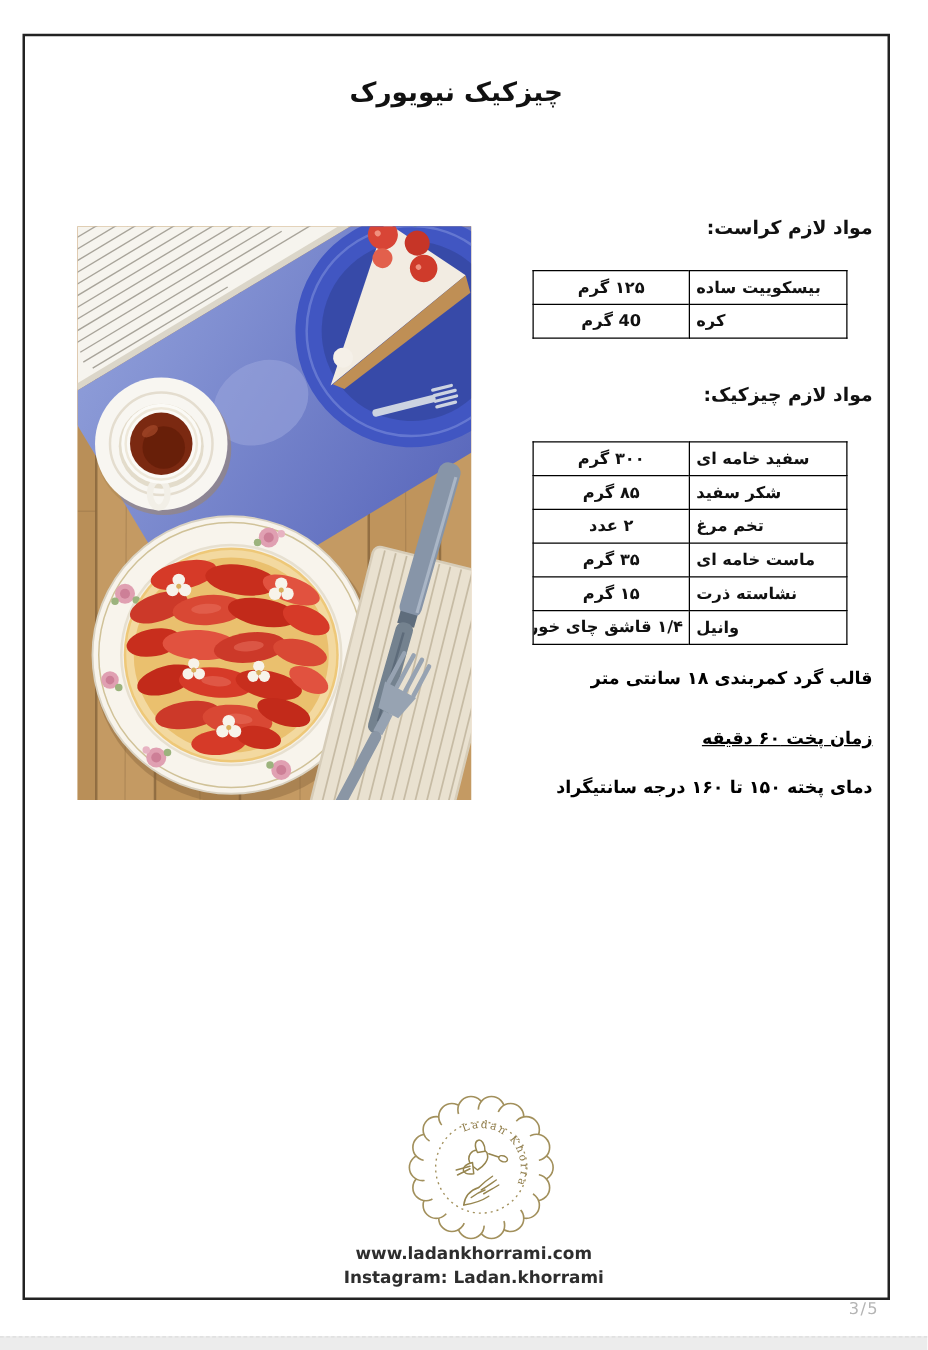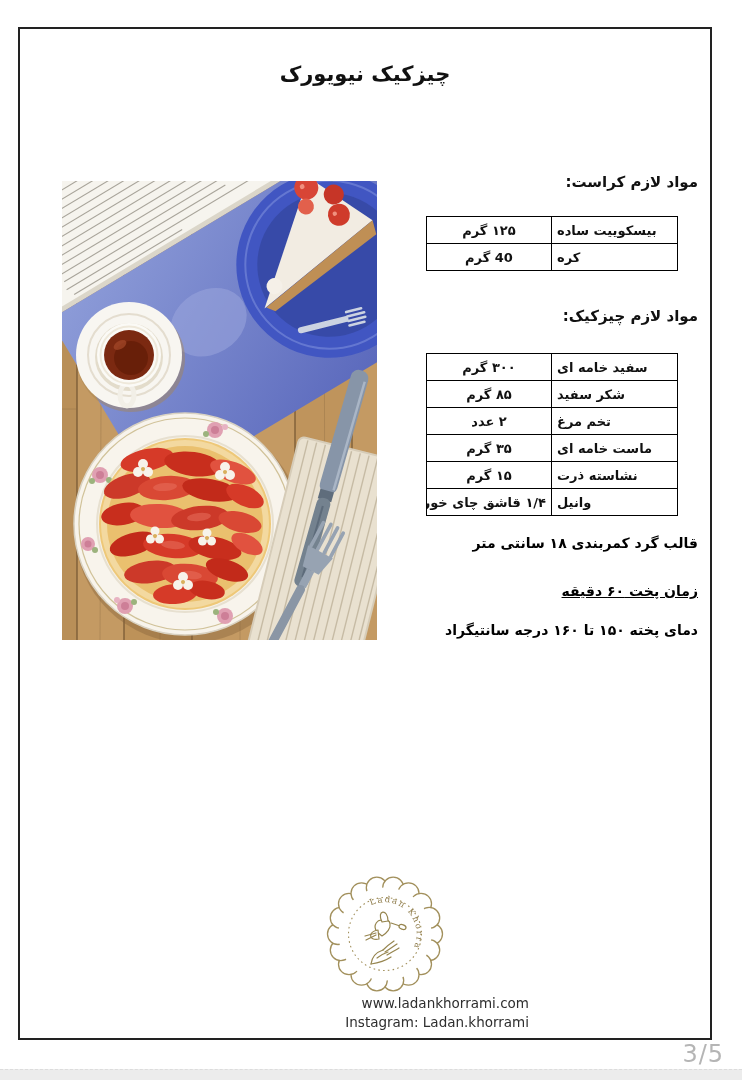--- a/index.html
+++ b/index.html
@@ -44,27 +44,27 @@
 
   .note {
     position:absolute; right:12px; direction:rtl; text-align:right;
     font-size:14px; font-weight:bold; color:#000000; white-space:nowrap;
   }
   .note0 { top:506px; } .note1 { top:565px;margin-top:28px; } .note2 { top:554px;text-decoration:underline; }
 
   .logo { position:absolute; left:305px; top:845px; width:120px; height:120px; }
 
   .site-line {
-    position:absolute; left:209px; width:300px; text-align:right;
-    font-size:13.5px; color:#2e2e2e; font-weight:400;
+    position:absolute; left:209px; width:300px; text-align:center;
+    font-size:13.5px; color:#2e2e2e; font-weight:700;
   }
   .www { top:966px; } .insta { top:985px; }
 
   .page-indicator {
-    position:absolute; top:1040px; right:18px; font-size:24px;
+    position:absolute; top:1040px; right:39px; font-size:13px;
     color:#b5b5b5; letter-spacing:1px;
   }
   .next-page-strip {
     position:absolute; left:0; top:1069px; width:742px; height:11px;
     background:#ececec; border-top:1px dashed #dcdcdc;
   }
 </style>
 </head>
 <body>
 

